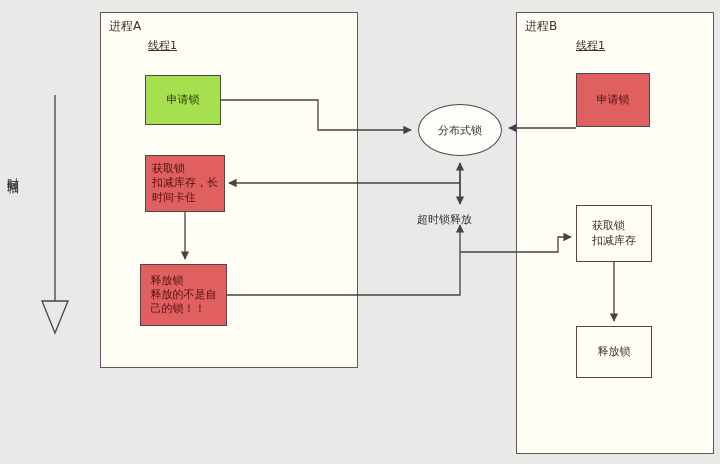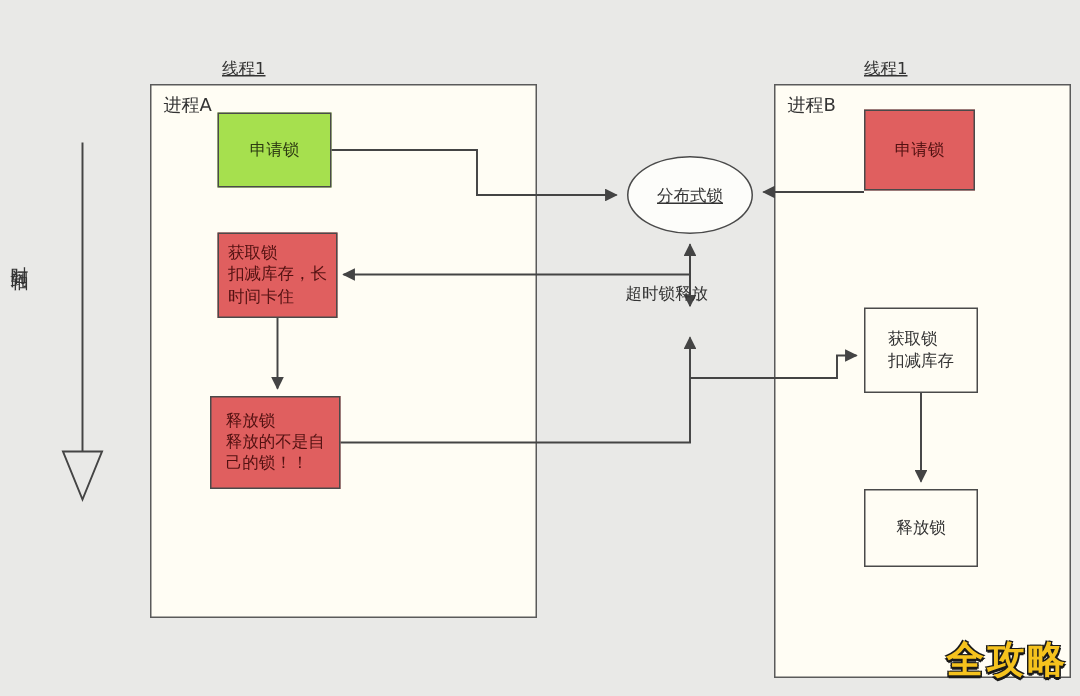--- a/index.html
+++ b/index.html
@@ -8,24 +8,23 @@
     position: relative;
     width: 720px;
     height: 464px;
     background: #e9e9e7;
     overflow: hidden;
   }
   .panel {
     position: absolute;
     background: #fffdf4;
     border: 1px solid #5a5a5a;
-    margin-top: 44px;
   }
   .panel-a { left: 100px; top: 12px; width: 258px; height: 356px; }
-  .panel-b { left: 516px; top: 12px; width: 198px; height: 396px; }
+  .panel-b { left: 516px; top: 12px; width: 198px; height: 442px; }
   .panel-title {
     position: absolute;
     top: 5px; left: 8px;
     font-size: 12px;
     color: #333;
   }
   .thread-label {
     position: absolute;
     font-size: 11px;
     color: #333;
@@ -55,31 +54,30 @@
     left: 418px; top: 104px;
     width: 84px; height: 52px;
     border-radius: 50%;
     background: #fdfdfa;
     border: 1px solid #4a4a4a;
     display: flex;
     align-items: center;
     justify-content: center;
     font-size: 11px;
     color: #333;
-    text-decoration: underline;
   }
   .connector-layer {
     position: absolute;
     left: 0; top: 0;
     width: 720px; height: 464px;
     pointer-events: none;
   }
   .timeout-label {
     position: absolute;
-    left: 417px; top: 188px;
+    left: 417px; top: 212px;
     font-size: 11px;
     color: #333;
   }
   .timeline-label {
     position: absolute;
     left: 4px; top: 168px;
     writing-mode: vertical-rl;
     font-size: 12px;
     color: #333;
     letter-spacing: 2px;
@@ -157,15 +155,14 @@
 
       <path d="M 55 95 V 301"></path>
       <polygon points="42,301 68,301 55,333" fill="#e9e9e7"></polygon>
     </g>
   </svg>
 
   <div class="timeout-label">超时锁释放</div>
 
   <div class="timeline-label">时间轴</div>
 
-  <div class="watermark">全攻略</div>
 
 </div>
 
 </body></html>

